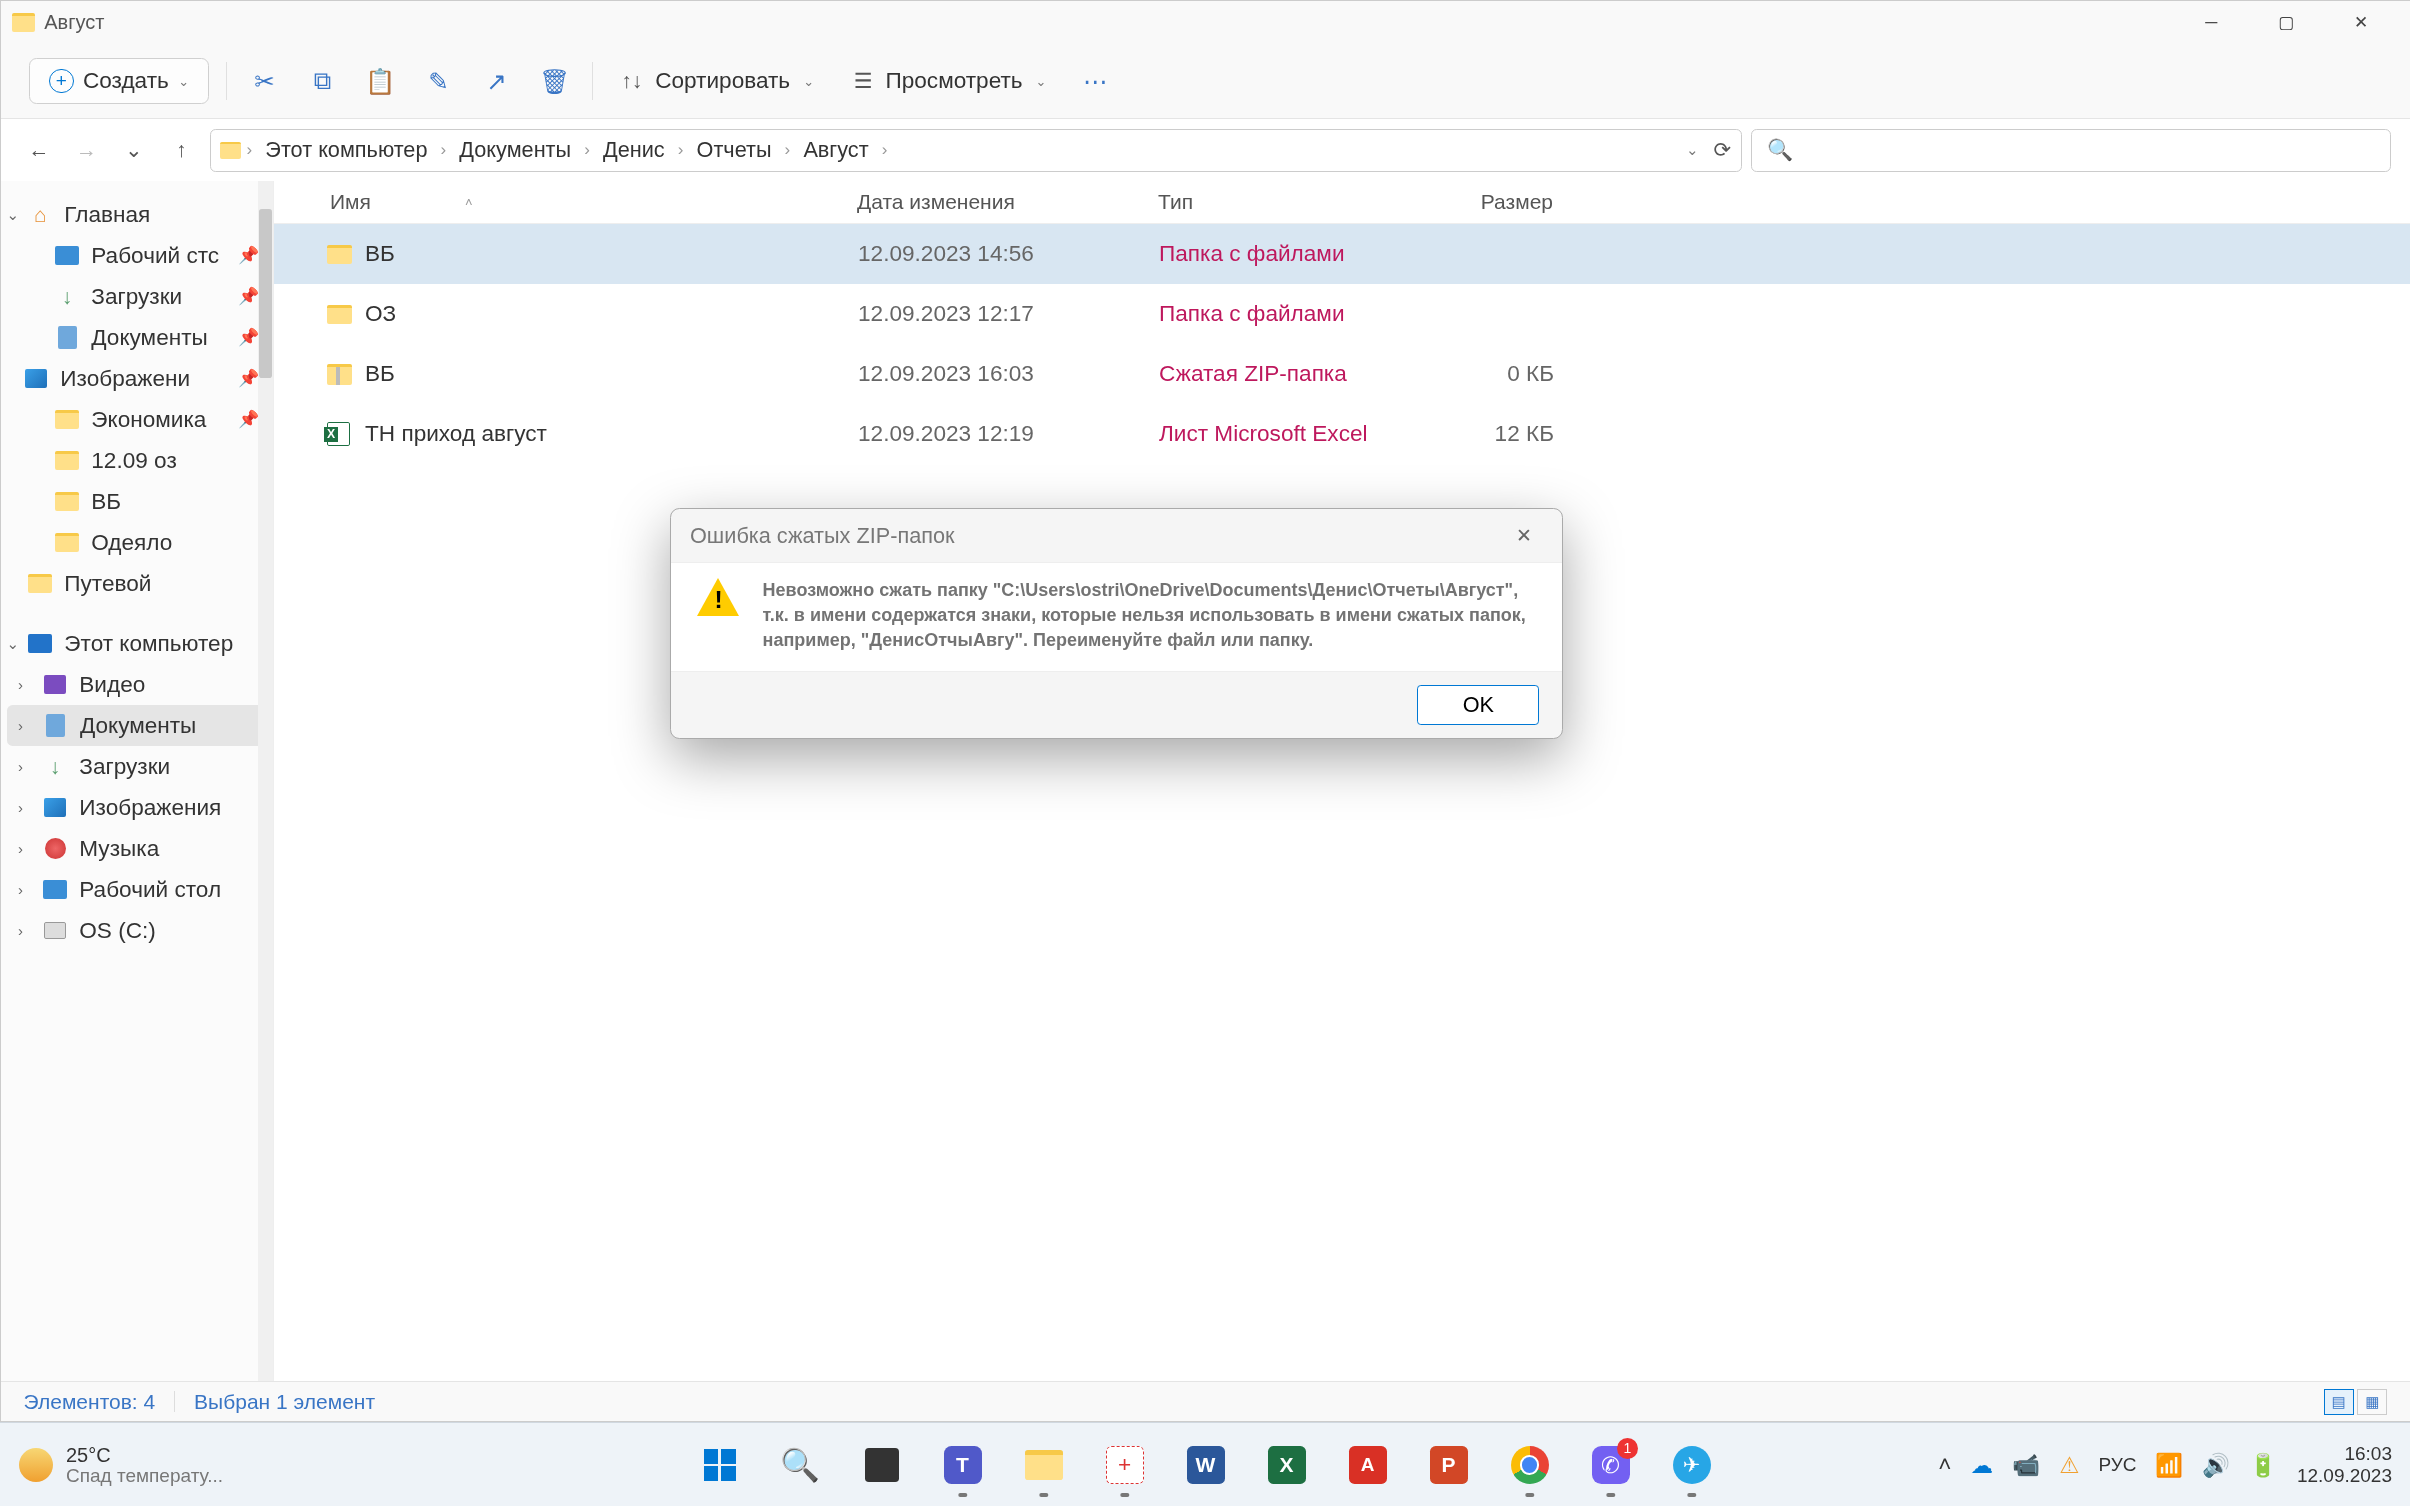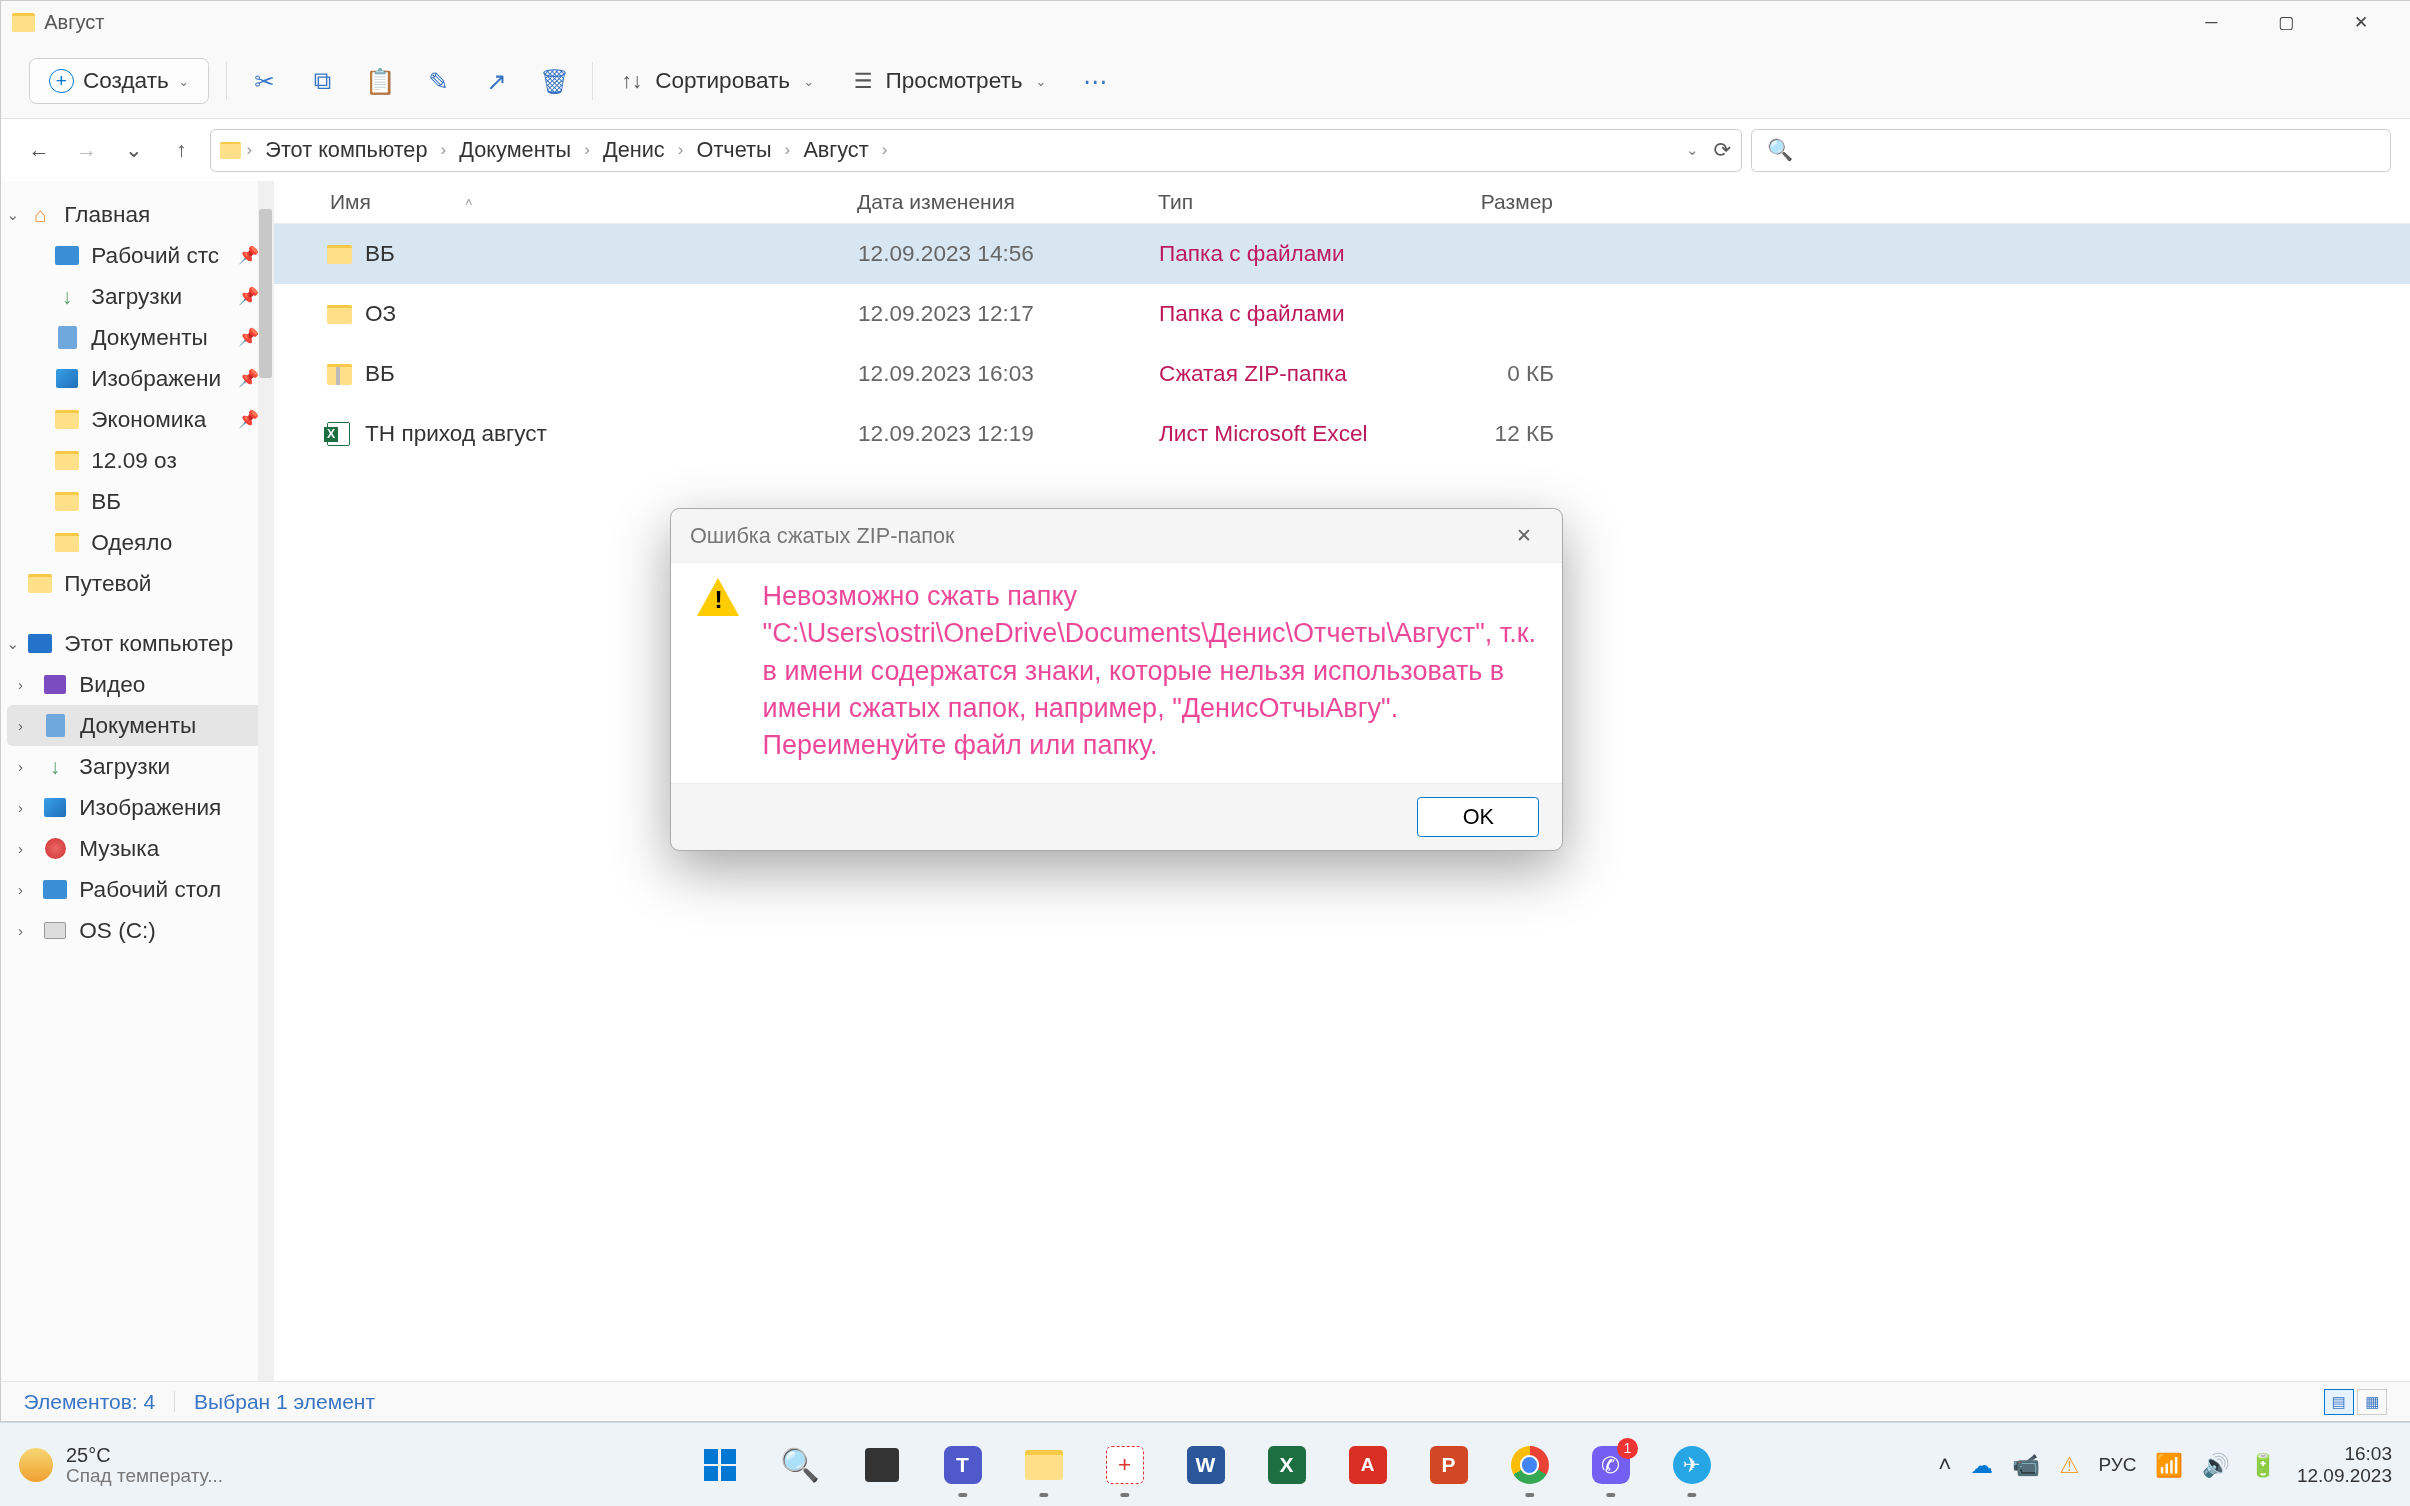--- a/index.html
+++ b/index.html
@@ -125,21 +125,21 @@
 }
 .dlg-title {
   height: 53px; display: flex; align-items: center; padding: 0 19px;
   font-size: 21.7px; color: #777; justify-content: space-between;
 }
 .dlg-close { width: 38px; height: 38px; display: flex; align-items: center; justify-content: center; font-size: 19px; color: #666; }
 .dlg-body { padding: 15px 26px 19px 26px; display: flex; gap: 22.6px; background: #fff; border-top: 0.9px solid #eee; border-bottom: 0.9px solid #eee; }
 .dlg-warn-ic { width: 43px; height: 43px; flex-shrink: 0; position: relative; }
 .dlg-warn-ic::before { content:""; position:absolute; left:0; top:0; border-left:21.7px solid transparent; border-right:21.7px solid transparent; border-bottom:38px solid #ffcc00; }
 .dlg-warn-ic::after { content:"!"; position:absolute; left:0; top:7.5px; width:43px; text-align:center; font-size:24.5px; font-weight:bold; color:#000; }
-.dlg-msg { font-size: 27px; color: #ec4899; line-height: 1.38; }
+.dlg-msg { font-size: 18px; color: #737373; line-height: 1.38; font-weight: bold; }
 .dlg-footer { height: 66px; display: flex; align-items: center; justify-content: flex-end; padding: 0 22.6px; }
 .dlg-ok { width: 122px; height: 40px; border: 1.9px solid #0078d4; background: #fff; font-size: 21.7px; border-radius: 3.8px; }
 
 .taskbar {
   position: absolute; left: 0; bottom: 0; width: 2411px; height: 85px;
   background: #eef3f8; border-top: 0.9px solid #d0d8e0; display: flex; align-items: center;
 }
 .weather { display: flex; align-items: center; gap: 13px; padding-left: 19px; }
 .weather-ic { width: 34px; height: 34px; border-radius: 50%; background: linear-gradient(#f7d774,#f0a030); }
 .weather-txt { display: flex; flex-direction: column; font-size: 20px; color: #333; line-height: 1.1; }
@@ -259,21 +259,21 @@
         <span>Загрузки</span>
         <span class="pin">📌</span>
       </div>
       <div class="side-item" style="padding-left:53px">
         <span class="icon">
             <span class="doc-ic"></span>
           </span>
         <span>Документы</span>
         <span class="pin">📌</span>
       </div>
-      <div class="side-item" style="padding-left:53px">
+      <div class="side-item" style="padding-left:22px">
         <span class="icon">
             <span class="pic-ic"></span>
           </span>
         <span>Изображени</span>
         <span class="pin">📌</span>
       </div>
       <div class="side-item" style="padding-left:53px">
         <span class="icon">
             <span class="folder-yellow"></span>
           </span>

